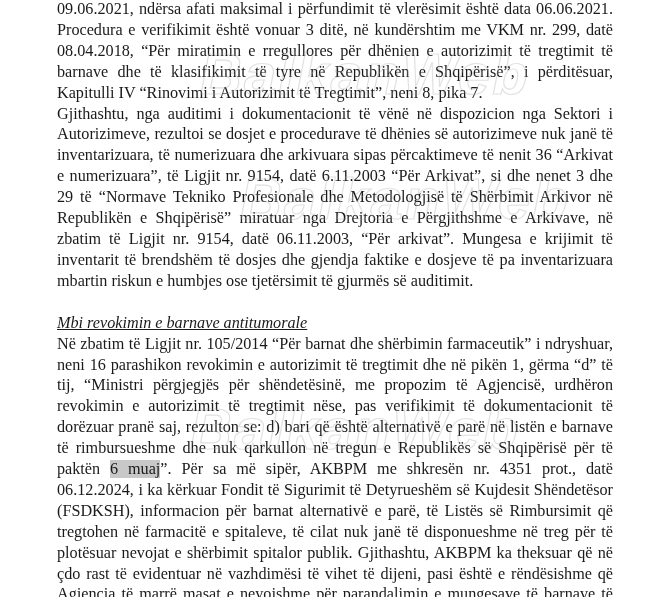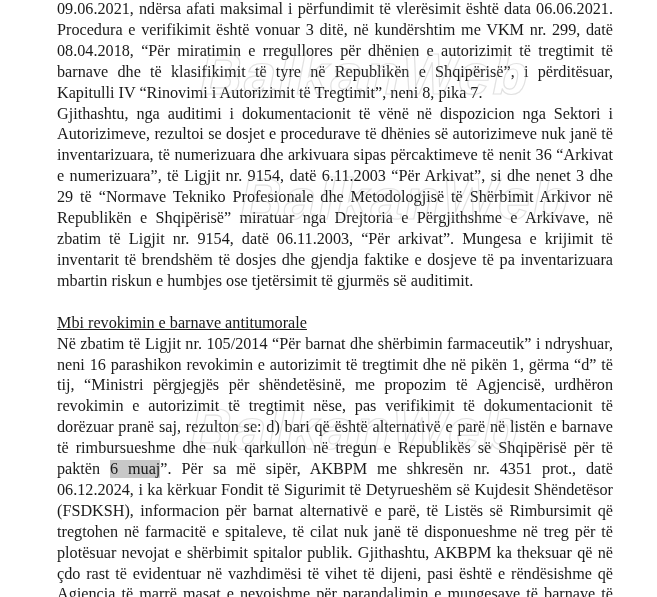--- a/index.html
+++ b/index.html
@@ -36,20 +36,21 @@
     margin: 0;
     text-align: justify;
   }
   .content p.first {
     margin-top: -1px;
   }
   .gap {
     height: 21px;
   }
   .heading {
+    font-style: italic;
     text-decoration: underline;
     margin: 0;
   }
   .ital {
   }
   .hl {
     background: #c8c8c8;
   }
   .watermark {
     position: absolute;

